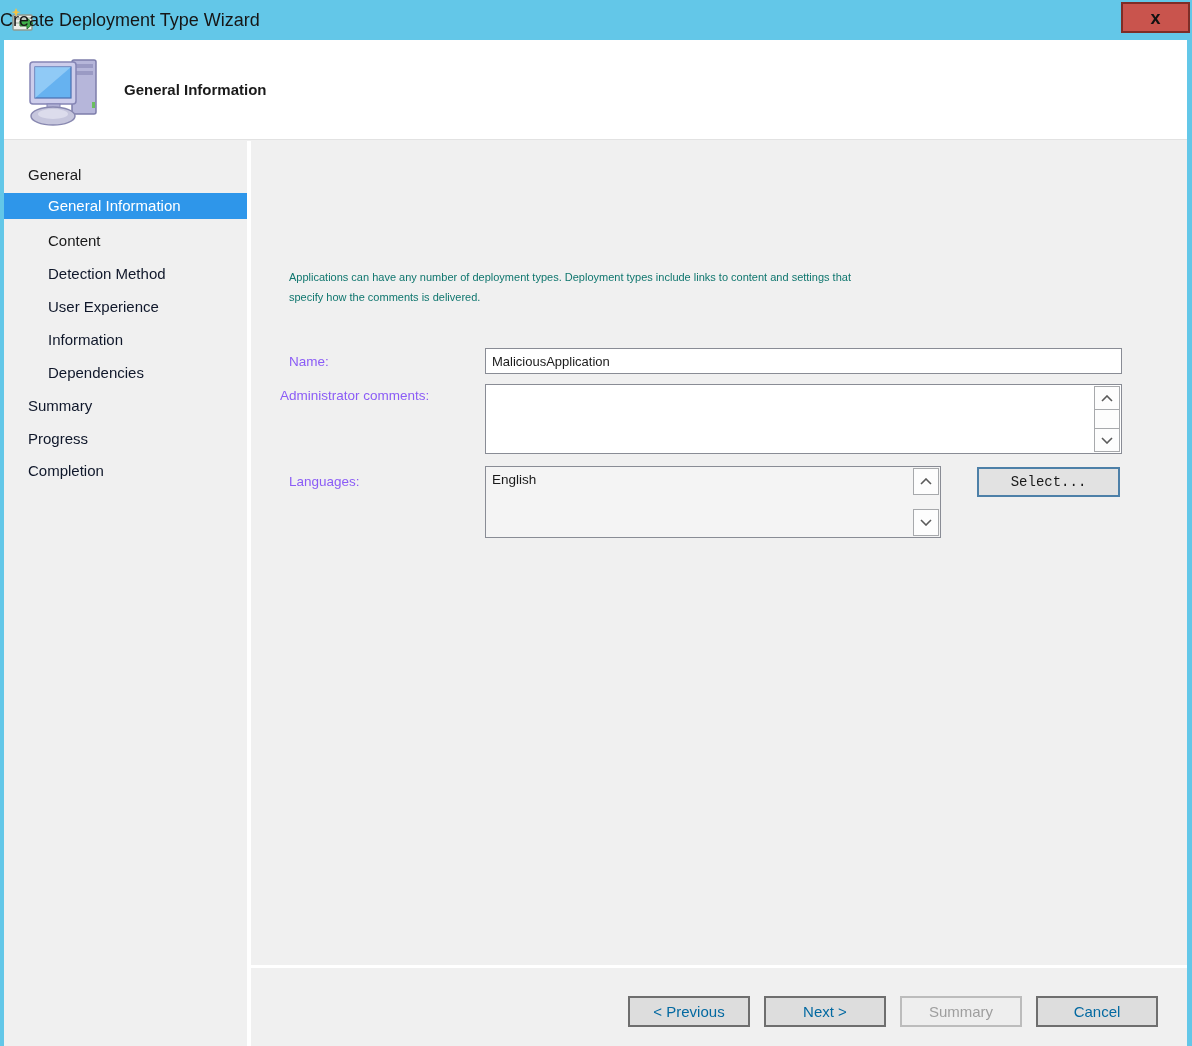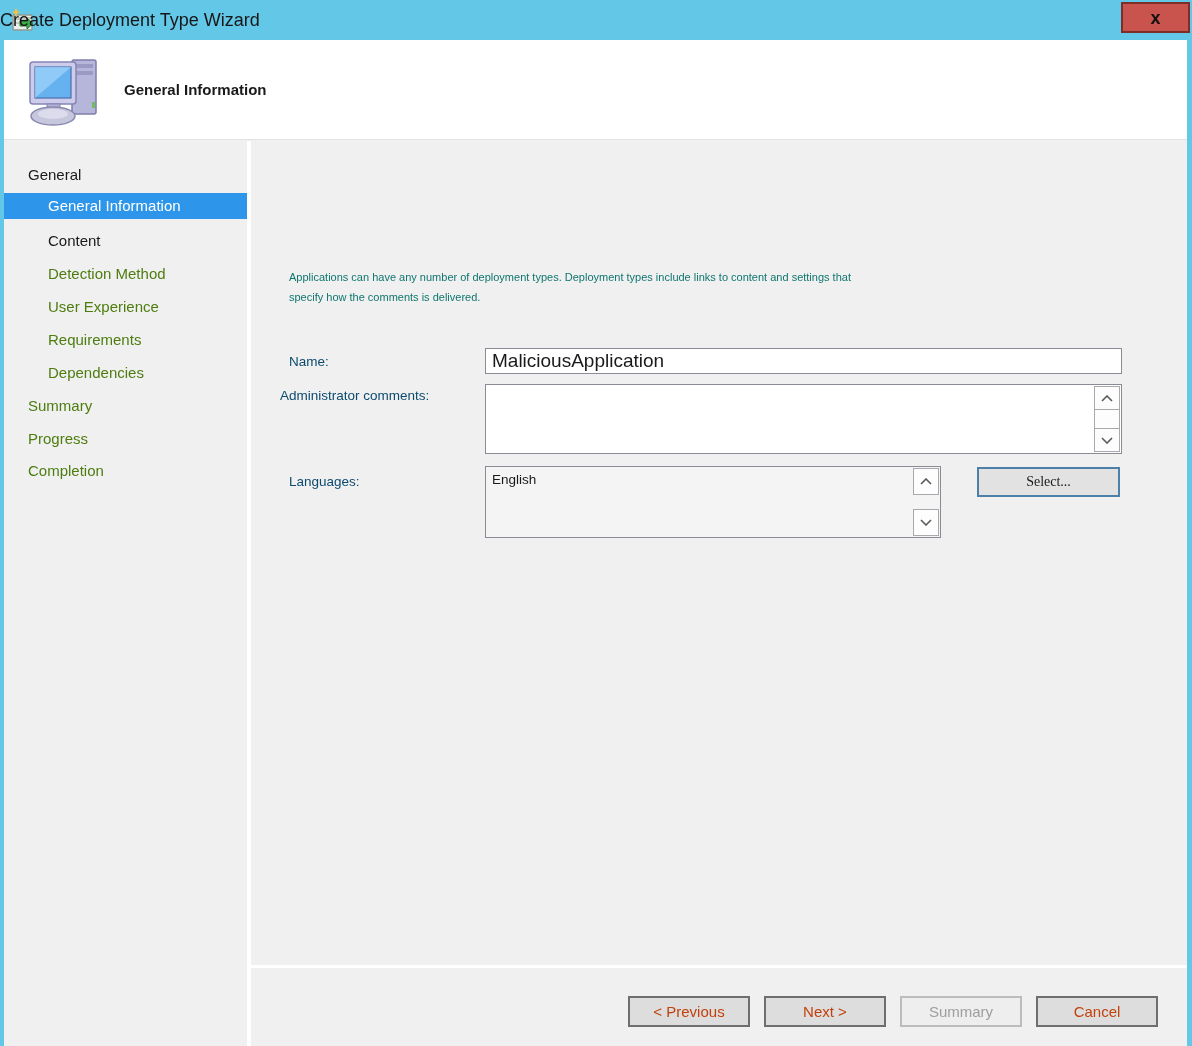--- a/index.html
+++ b/index.html
@@ -47,43 +47,43 @@
 
   
   .sidebar {
     position: absolute; left: 4px; top: 141px; width: 243px; bottom: 0;
     background: #f0f0f0; font-size: 15px;
   }
   .sb-item { position: absolute; left: 0; width: 243px; height: 26px; line-height: 26px; cursor: default; }
   .sb-item.lvl0 { padding-left: 24px; }
   .sb-item.lvl1 { padding-left: 44px; }
   .sb-item.enabled  { color: #1a1a1a; }
-  .sb-item.disabled { color: #4d7c0f; }
+  .sb-item.disabled { color: #0f172a; }
   .sb-item.selected { color: #ffffff; background: #2e96ea; }
   .v-divider { position: absolute; left: 247px; top: 141px; width: 4px; bottom: 0; background: #ffffff; }
 
   
   .main {
     position: absolute; left: 251px; right: 5px; top: 141px; bottom: 0;
     background: #f0f0f0;
   }
   .page-heading {
     position: absolute; left: 26px; top: 28px;
     font-size: 21px; color: #2574d0; letter-spacing: 0px;
   }
   .desc { position: absolute; left: 38px; top: 126px; font-size: 11px; line-height: 20px; color: #0f766e; }
 
-  .fld-label { position: absolute; font-size: 13.5px; color: #0c4a6e; }
+  .fld-label { position: absolute; font-size: 13.5px; color: #8b5cf6; }
   .lbl-name     { left: 38px; top: 213px; }
   .lbl-comments { left: 29px; top: 247px; }
   .lbl-langs    { left: 38px; top: 333px; }
 
   .txt-input {
     position: absolute; left: 234px; top: 207px; width: 637px; height: 26px;
-    border: 1px solid #898c95; background: #ffffff; font-size: 19px;
+    border: 1px solid #898c95; background: #ffffff; font-size: 13px;
     font-family: "Liberation Sans", sans-serif; padding: 0 6px; color: #1a1a1a;
   }
   .comments-box {
     position: absolute; left: 234px; top: 243px; width: 637px; height: 70px;
     border: 1px solid #898c95; background: #ffffff;
   }
   .comments-box textarea {
     position: absolute; left: 0; top: 0; width: 608px; height: 68px;
     border: none; resize: none; outline: none; background: transparent;
     font-family: "Liberation Sans", sans-serif; font-size: 13.5px; padding: 4px 6px;
@@ -102,34 +102,34 @@
     position: absolute; left: 234px; top: 325px; width: 456px; height: 72px;
     border: 1px solid #898c95; background: #f4f4f4;
   }
   .langs-value { position: absolute; left: 6px; top: 5px; font-size: 13.5px; color: #1a1a1a; }
   .langs-box .cell.up   { top: 0; height: 27px; }
   .langs-box .cell.down { bottom: 0; height: 27px; }
 
   .select-btn {
     position: absolute; left: 726px; top: 326px; width: 143px; height: 30px;
     background: #e2e2e2; border: 2px solid #4d80a8;
-    font-family: Liberation Serif, serif; font-size: 14px; color: #1a1a1a;
+    font-family: Liberation Mono, monospace; font-size: 14px; color: #1a1a1a;
     cursor: pointer;
   }
 
   
   .footer {
     position: absolute; left: 0; right: 0; bottom: 0; height: 81px;
     background: #f0f0f0; border-top: 3px solid #ffffff;
     display: flex; align-items: flex-start; justify-content: flex-end;
     gap: 14px; padding: 28px 29px 0 0;
   }
   .wiz-btn {
     width: 122px; height: 31px; background: #dddddd; border: 2px solid #6e6e6e;
-    font-family: "Liberation Sans", sans-serif; font-size: 15px; color: #c2410c;
+    font-family: "Liberation Sans", sans-serif; font-size: 15px; color: #0369a1;
     cursor: pointer;
   }
   .wiz-btn:disabled {
     background: #eeeeee; border-color: #bcbcbc; color: #9e9e9e; cursor: default;
   }
 
   .chev { display: block; }
 </style>
 </head>
 <body>
@@ -170,21 +170,21 @@
     </svg>
     <div class="header-title">General Information</div>
   </div>
 
   <nav class="sidebar">
     <div class="sb-item lvl0 enabled" style="top:21px">General</div>
     <div class="sb-item lvl1 selected" style="top:52px">General Information</div>
     <div class="sb-item lvl1 enabled" style="top:87px">Content</div>
     <div class="sb-item lvl1 disabled" style="top:120px">Detection Method</div>
     <div class="sb-item lvl1 disabled" style="top:153px">User Experience</div>
-    <div class="sb-item lvl1 disabled" style="top:186px">Requirements</div>
+    <div class="sb-item lvl1 disabled" style="top:186px">Information</div>
     <div class="sb-item lvl1 disabled" style="top:219px">Dependencies</div>
     <div class="sb-item lvl0 disabled" style="top:252px">Summary</div>
     <div class="sb-item lvl0 disabled" style="top:285px">Progress</div>
     <div class="sb-item lvl0 disabled" style="top:317px">Completion</div>
   </nav>
   <div class="v-divider"></div>
 
   <div class="main">
 
     <div class="desc">

